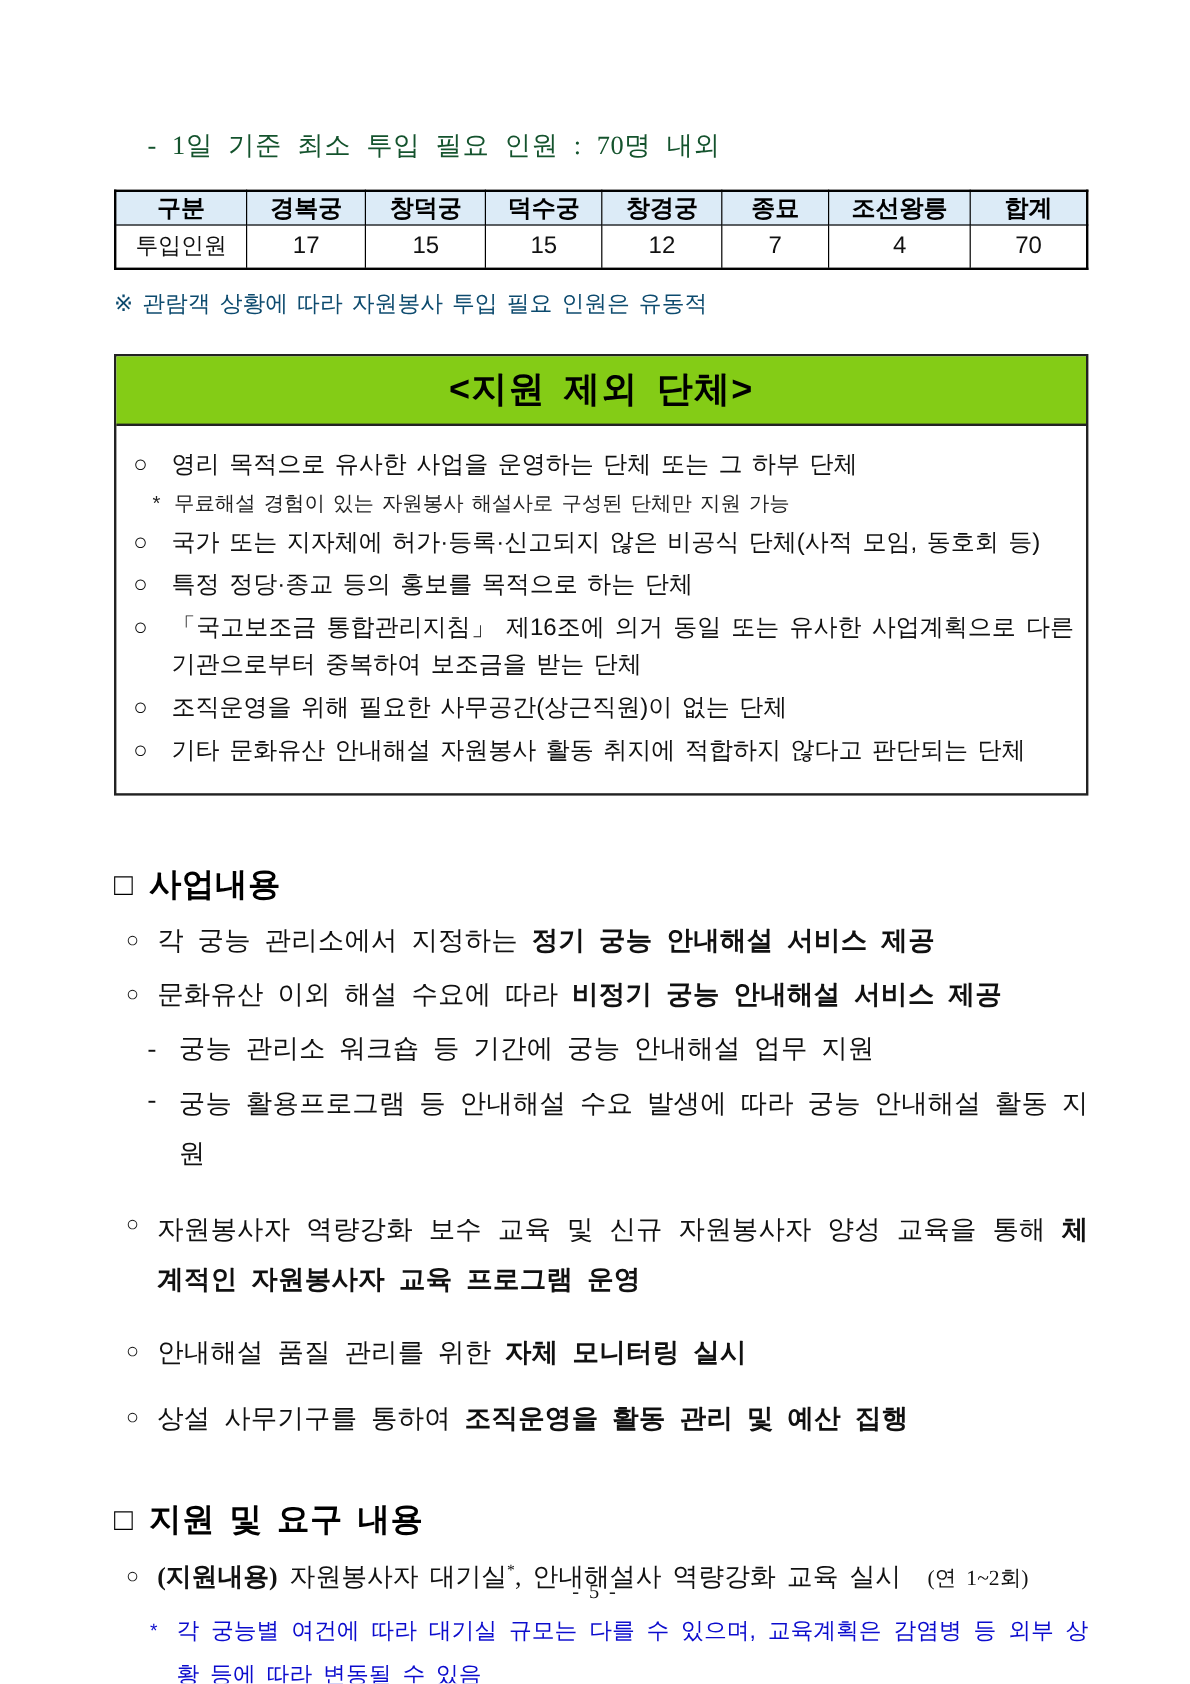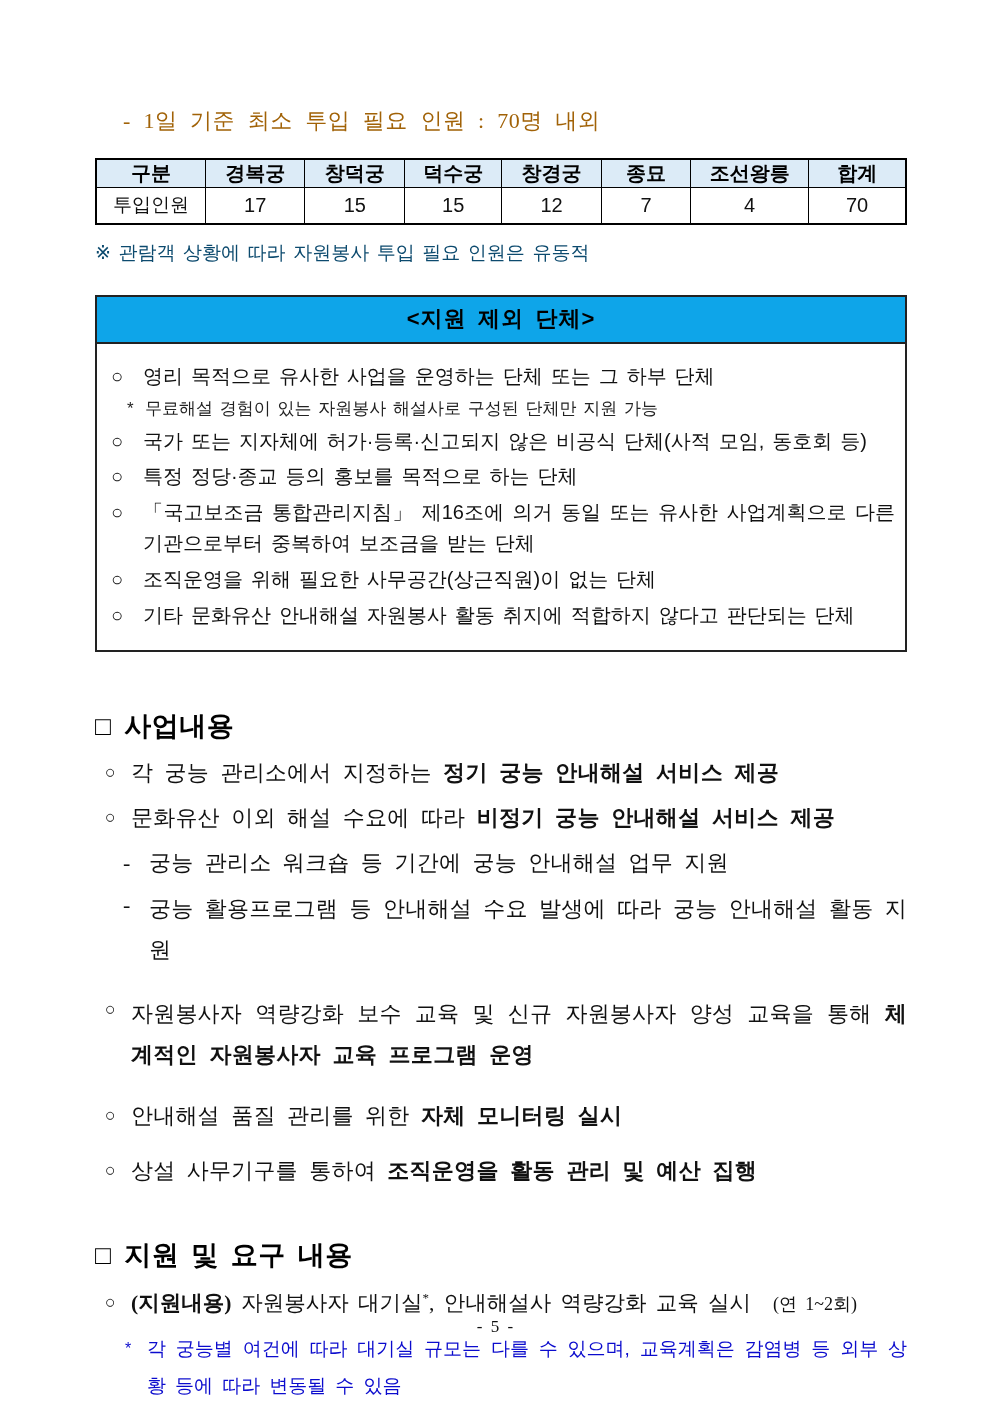--- a/index.html
+++ b/index.html
@@ -20,21 +20,21 @@
     left: 95px;
     width: 812px;
   }
 
   
   .intro-line {
     margin-left: 28px;
     font-size: 22px;
     letter-spacing: 0.5px;
     word-spacing: 0.30em;
-    color: #a16207;
+    color: #14532d;
   }
 
   
   .staff-table {
     width: 100%;
     margin-top: 22px;
     border-collapse: collapse;
     border: 2px solid #000;
     font-family: "Liberation Sans", "DejaVu Sans", sans-serif;
     table-layout: fixed;
@@ -66,26 +66,26 @@
     word-spacing: 0.12em;
     color: #0c4a6e;
   }
 
   
   .exclusion-box {
     margin-top: 29px;
     border: 2px solid #222;
   }
   .exclusion-box .box-title {
-    background: #0ea5e9;
+    background: #84cc16;
     border-bottom: 2px solid #222;
     text-align: center;
     font-family: "Liberation Sans", "DejaVu Sans", sans-serif;
     font-weight: bold;
-    font-size: 22px;
+    font-size: 30px;
     padding: 7px 0 8px 0;
     letter-spacing: 1px;
     word-spacing: 0.2em;
     color: #000;
   }
   .exclusion-box .box-body {
     padding: 13px 10px 15px 14px;
     font-family: "Liberation Sans", "DejaVu Sans", sans-serif;
     font-size: 20px;
     color: #111;

